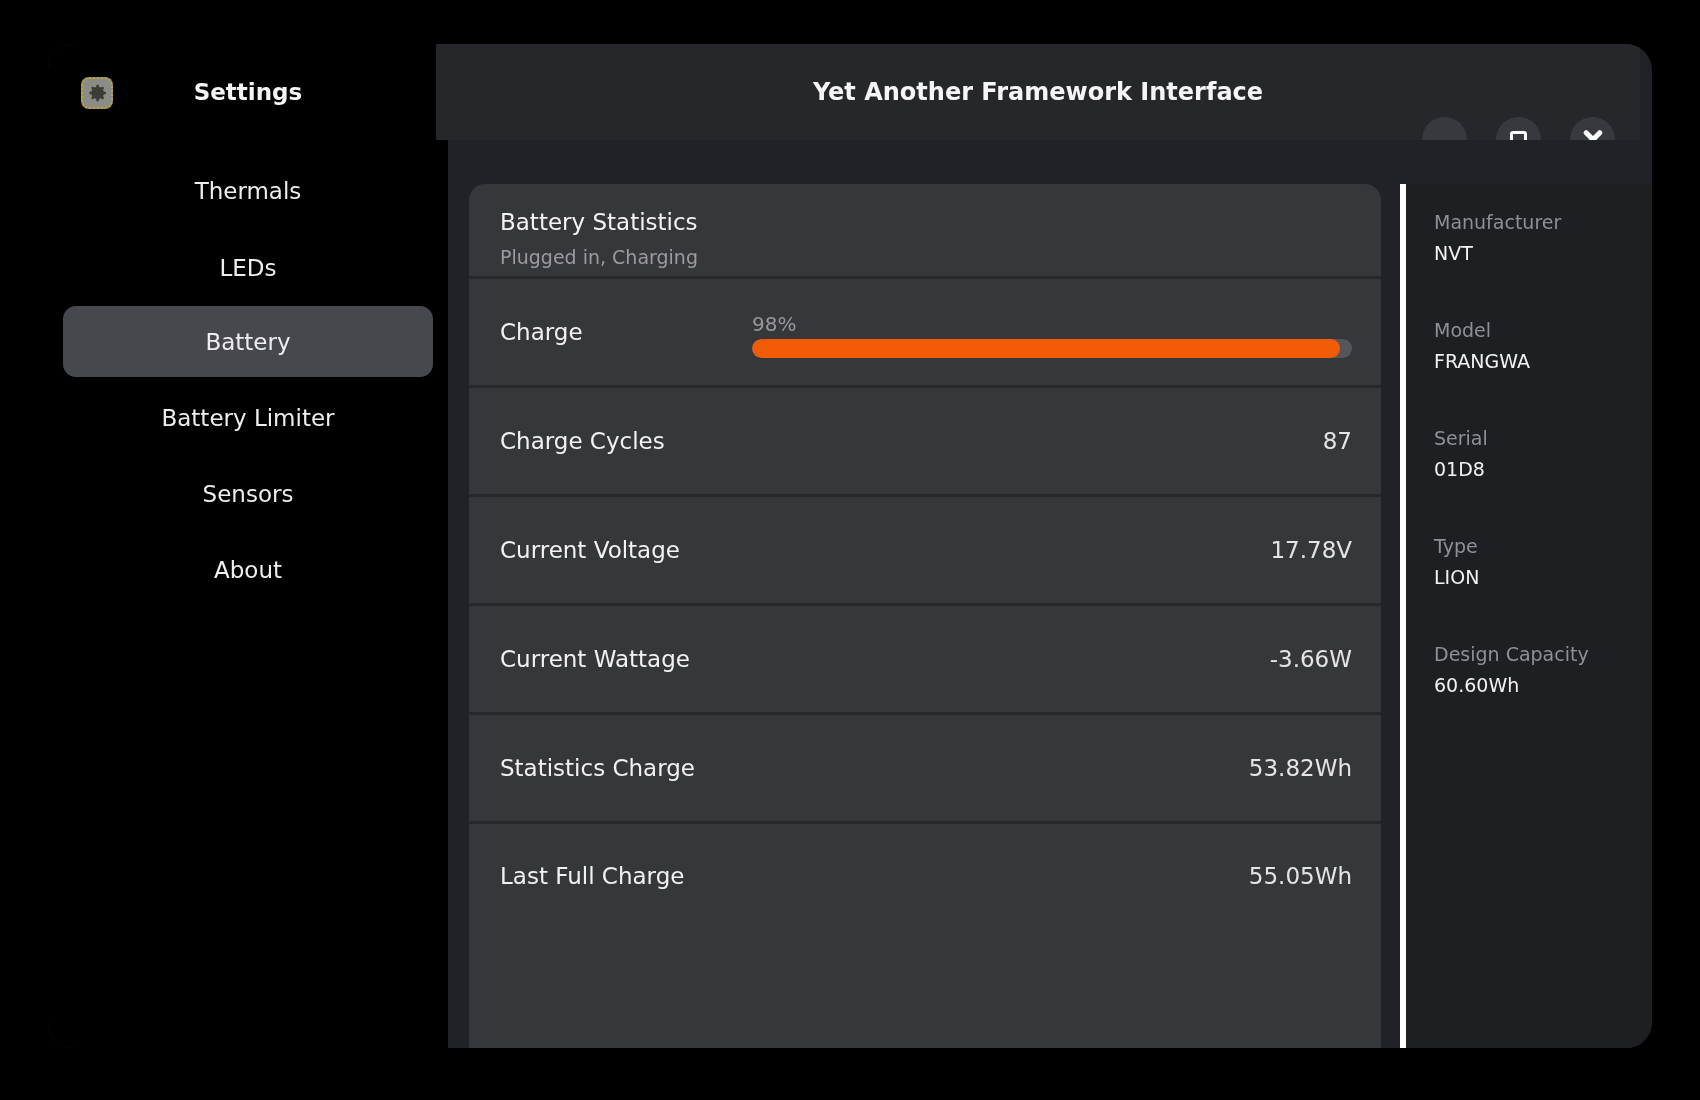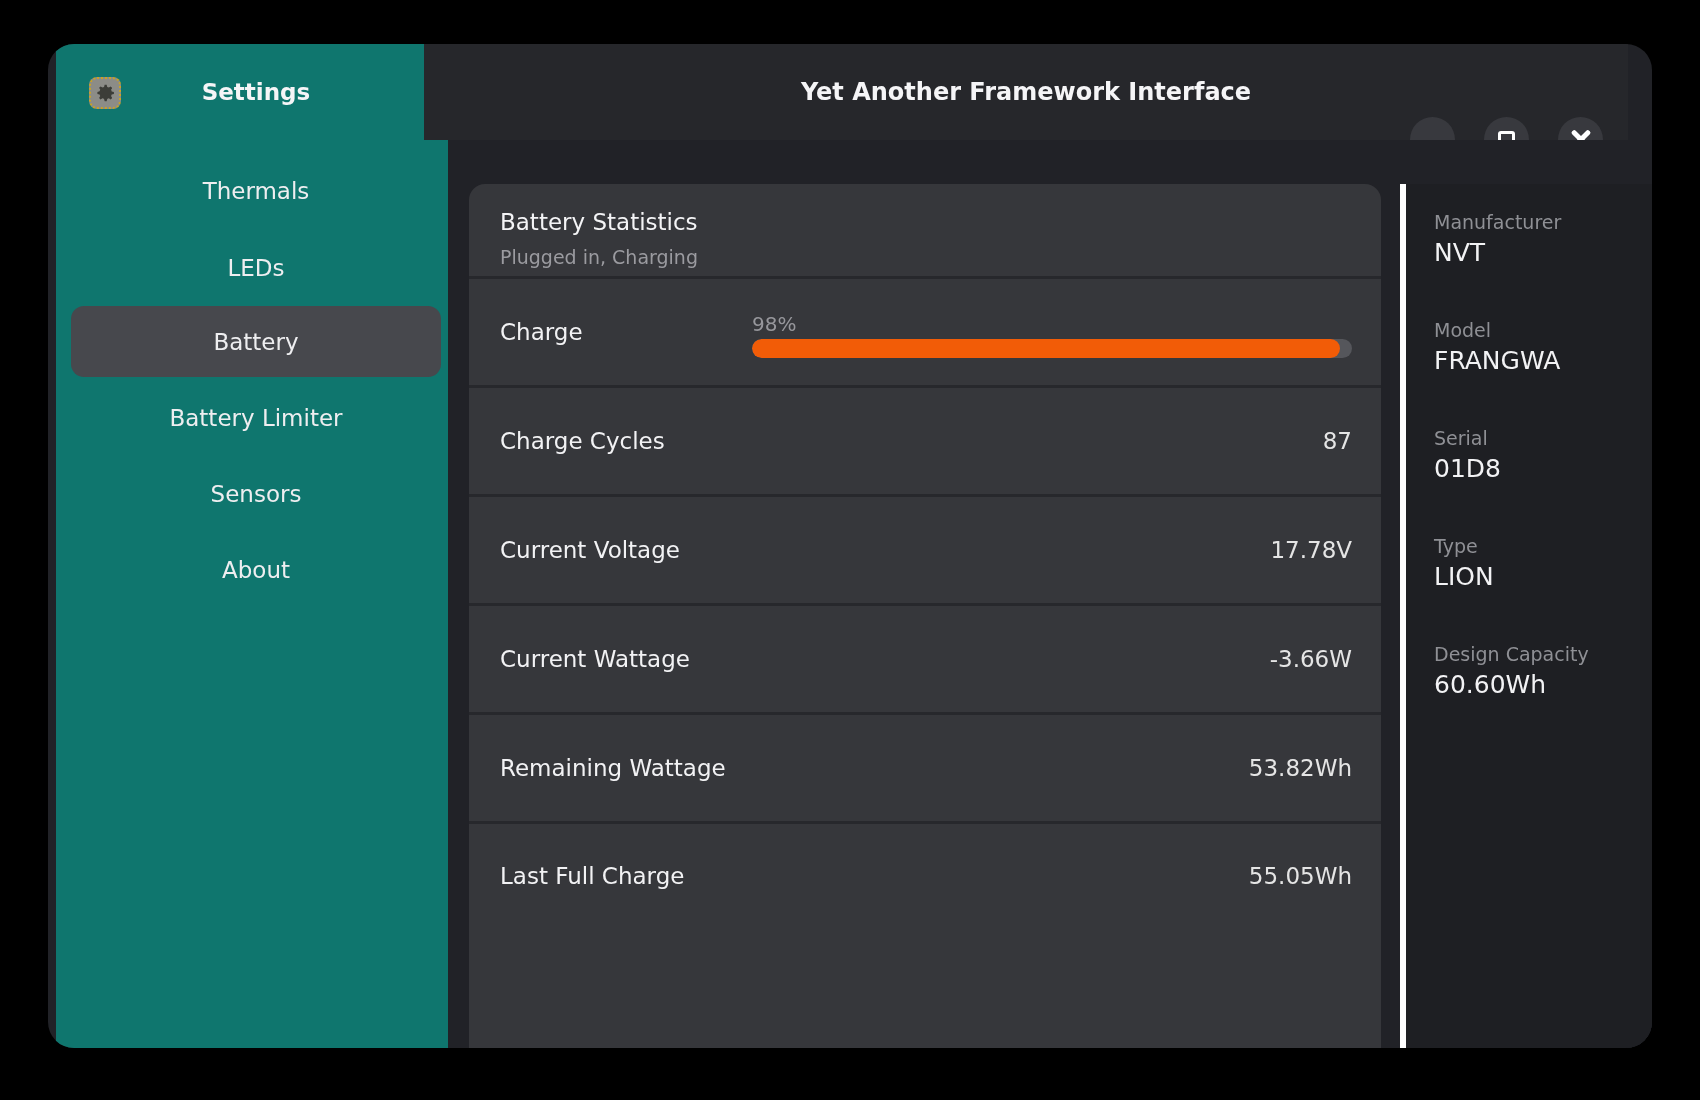--- a/index.html
+++ b/index.html
@@ -3,34 +3,34 @@
 <meta charset="utf-8">
 <style>
   * { margin:0; padding:0; box-sizing:border-box; }
   html,body { background:#000; }
   .canvas { position:relative; width:1700px; height:1100px; background:#000; overflow:hidden;
             font-family:"DejaVu Sans", sans-serif; }
   .window { position:absolute; left:48px; top:44px; width:1604px; height:1004px;
             background:#212227; border-radius:26px; overflow:hidden; }
 
   
-  .sidebar { position:absolute; left:8px; top:0; width:400px; height:100%; background:#0f766e;text-align:right; }
+  .sidebar { position:absolute; left:0; top:0; width:400px; height:100%; background:#000000;text-align:right; }
   .sidebar-header { position:relative; height:96px; display:flex; align-items:center; justify-content:center; }
   .app-icon { position:absolute; left:33px; top:33px; width:32px; height:32px;
               background:#8c8c87; border:2px dotted #c9a227; border-radius:8px;
               display:flex; align-items:center; justify-content:center; }
   .app-icon svg { width:24px; height:24px; fill:#3c3d38; }
   .sidebar-title { font-size:23px; font-weight:bold; color:#f5f5f7; }
   .side-item { position:absolute; left:15px; width:370px; height:71px; border-radius:13px;
                display:flex; align-items:center; justify-content:center;
                font-size:23px; color:#eeeef0; cursor:pointer; }
   .side-item.selected { background:#47484d; }
 
   
-  .titlebar { position:absolute; left:376px; top:0; width:1204px; height:96px; background:#26272b; }
+  .titlebar { position:absolute; left:388px; top:0; width:1204px; height:96px; background:#26272b; }
   .titlebar-title { position:absolute; left:0; top:0; width:100%; height:96px;
                     display:flex; align-items:center; justify-content:center;
                     font-size:24px; font-weight:bold; color:#f5f5f7; }
   .winbtn { position:absolute; top:73px; width:45px; height:45px; border-radius:50%;
             background:#38393e; display:flex; align-items:center; justify-content:center; cursor:pointer; }
   .winbtn.min  { left:986px; }
   .winbtn.max  { left:1060px; }
   .winbtn.close{ left:1134px; }
   .glyph-min { width:21px; height:6px; background:#fff; border-radius:2px; margin-top:10px; }
   .glyph-max { width:17px; height:17px; border:3.5px solid #fff; border-radius:3px; }
@@ -57,21 +57,21 @@
   .bar-wrap { width:600px; padding-top:34px; align-self:flex-start; }
   .bar-pct { text-align:left; font-size:20px; line-height:23px; color:#97979c; }
   .bar-track { margin-top:3px; width:600px; height:19px; border-radius:10px; background:#55565b; overflow:hidden; }
   .bar-fill { height:100%; border-radius:10px; background:#f25c07; }
 
   
   .panel { position:absolute; left:952px; top:44px; width:252px; height:864px;
            background:#1e1f23; border-left:6px solid #ffffff; padding:25px 0 0 28px; }
   .info-group { margin-bottom:46px; }
   .info-label { font-size:19px; line-height:26px; color:#8f9095; }
-  .info-value { font-size:25px; line-height:36px; color:#f2f2f4; }
+  .info-value { font-size:19px; line-height:36px; color:#f2f2f4; }
 </style>
 </head>
 <body>
 
 <div class="canvas">
   <div class="window">
 
     <div class="sidebar">
       <div class="sidebar-header">
         <div class="app-icon">
@@ -130,21 +130,21 @@
           <div class="row-label">Current Voltage</div>
           <div class="row-value">17.78V</div>
         </div>
 
         <div class="row">
           <div class="row-label">Current Wattage</div>
           <div class="row-value">-3.66W</div>
         </div>
 
         <div class="row">
-          <div class="row-label">Remaining Wattage</div>
+          <div class="row-label">Statistics Charge</div>
           <div class="row-value">53.82Wh</div>
         </div>
 
         <div class="row last">
           <div class="row-label">Last Full Charge</div>
           <div class="row-value">55.05Wh</div>
         </div>
       </div>
 
       <div class="panel">

